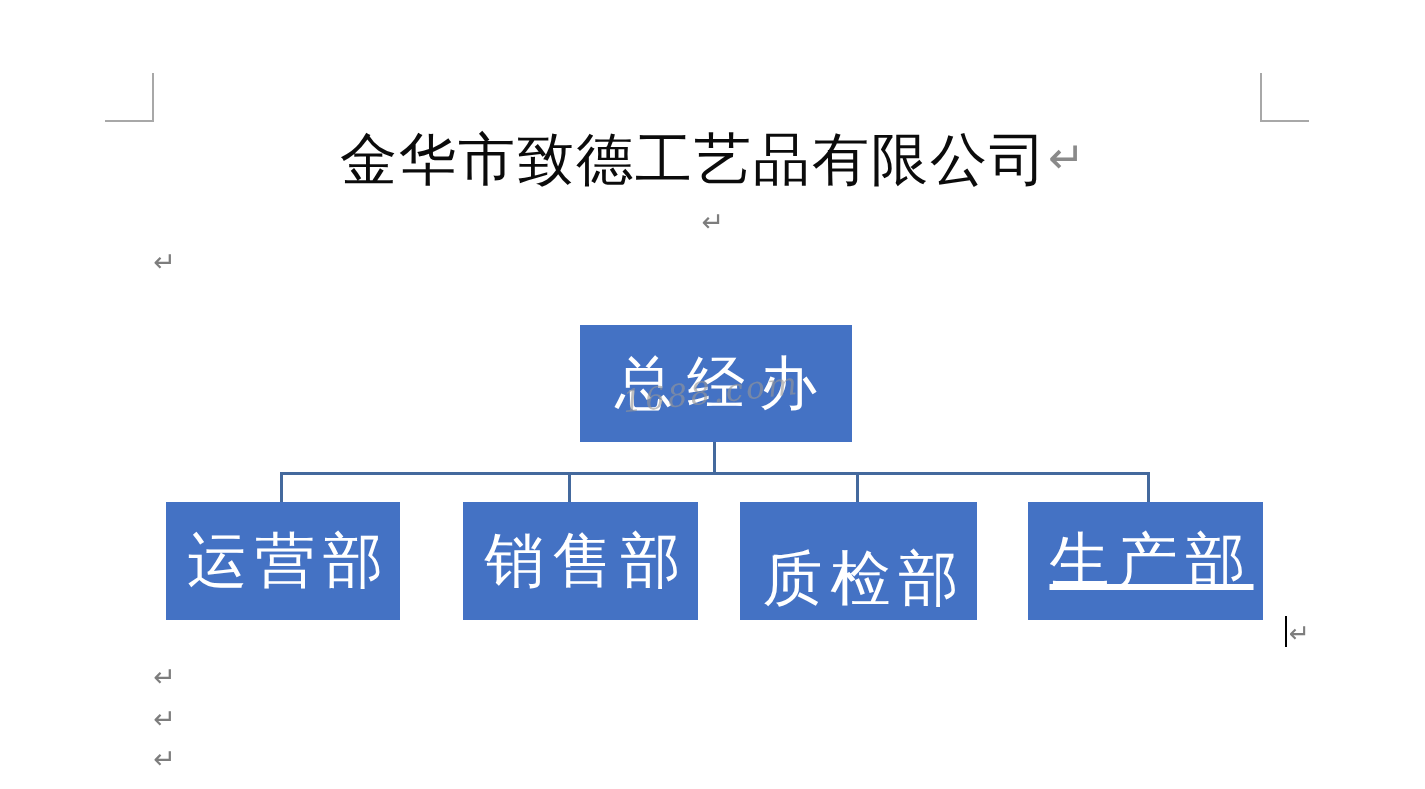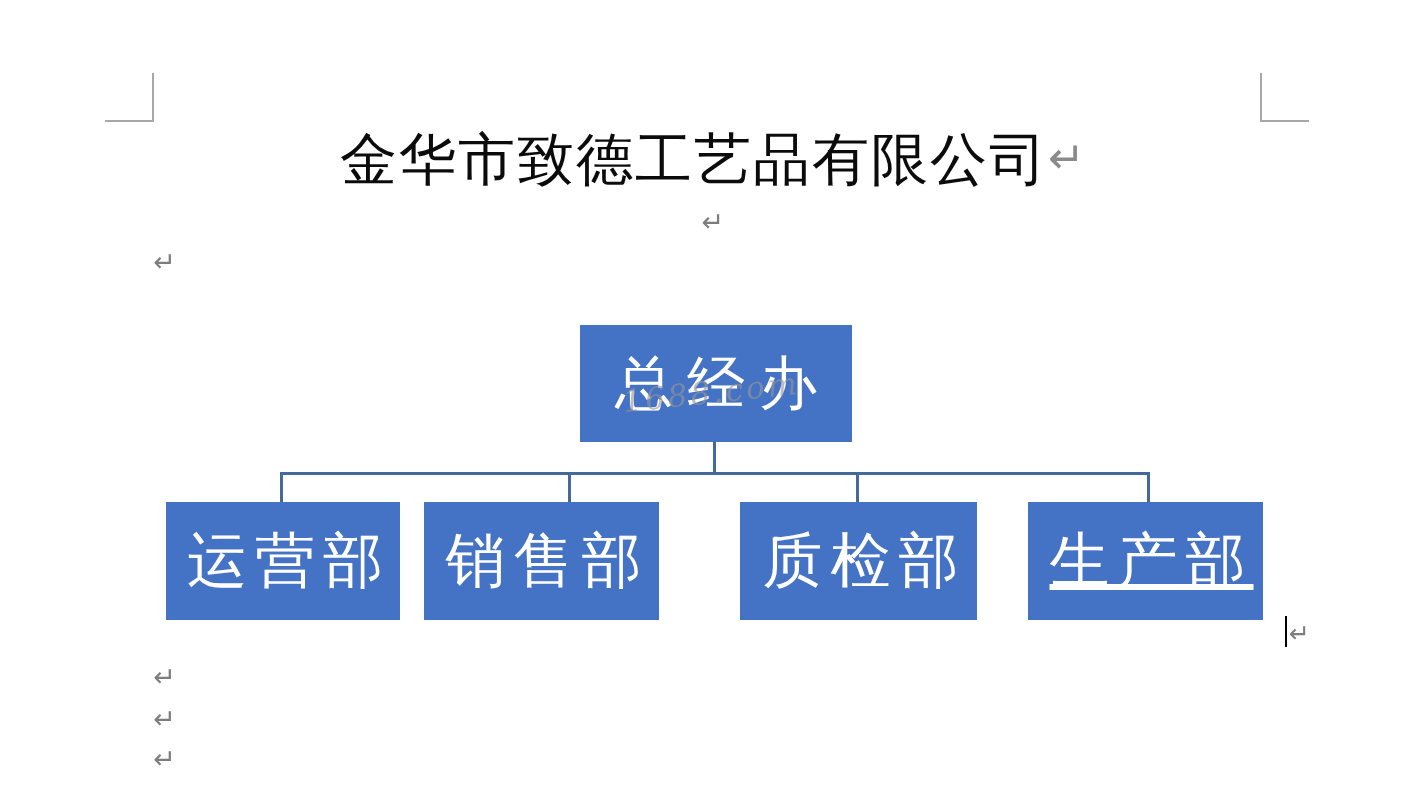--- a/index.html
+++ b/index.html
@@ -89,22 +89,22 @@
     left: 580px; top: 325px; width: 272px; height: 117px;
     font-size: 58px; letter-spacing: 14px; padding-left: 14px;
     box-sizing: border-box;
   }
   .node-child {
     top: 502px; height: 118px;
     font-size: 60px; letter-spacing: 8px; padding-left: 12px;
     box-sizing: border-box;
   }
   .node-c1 { left: 166px;  width: 234px; }
-  .node-c2 { left: 424px;  width: 235px; }
-  .node-c3 { left: 740px;  width: 237px; }
+  .node-c2 { left: 463px;  width: 235px; }
+  .node-c3 { left: 740px;  width: 237px; align-items: flex-end; }
   .node-c4 { left: 1028px; width: 235px; text-decoration: underline; }
   .connector {
     position: absolute;
     background: #44699D;
   }
   .conn-stem  { left: 713px; top: 442px; width: 3px;  height: 31px; }
   .conn-hline { left: 280px; top: 472px; width: 870px; height: 3px; }
   .conn-drop  { top: 475px; width: 3px; height: 27px; }
   .conn-d1 { left: 280px; }
   .conn-d2 { left: 568px; }

